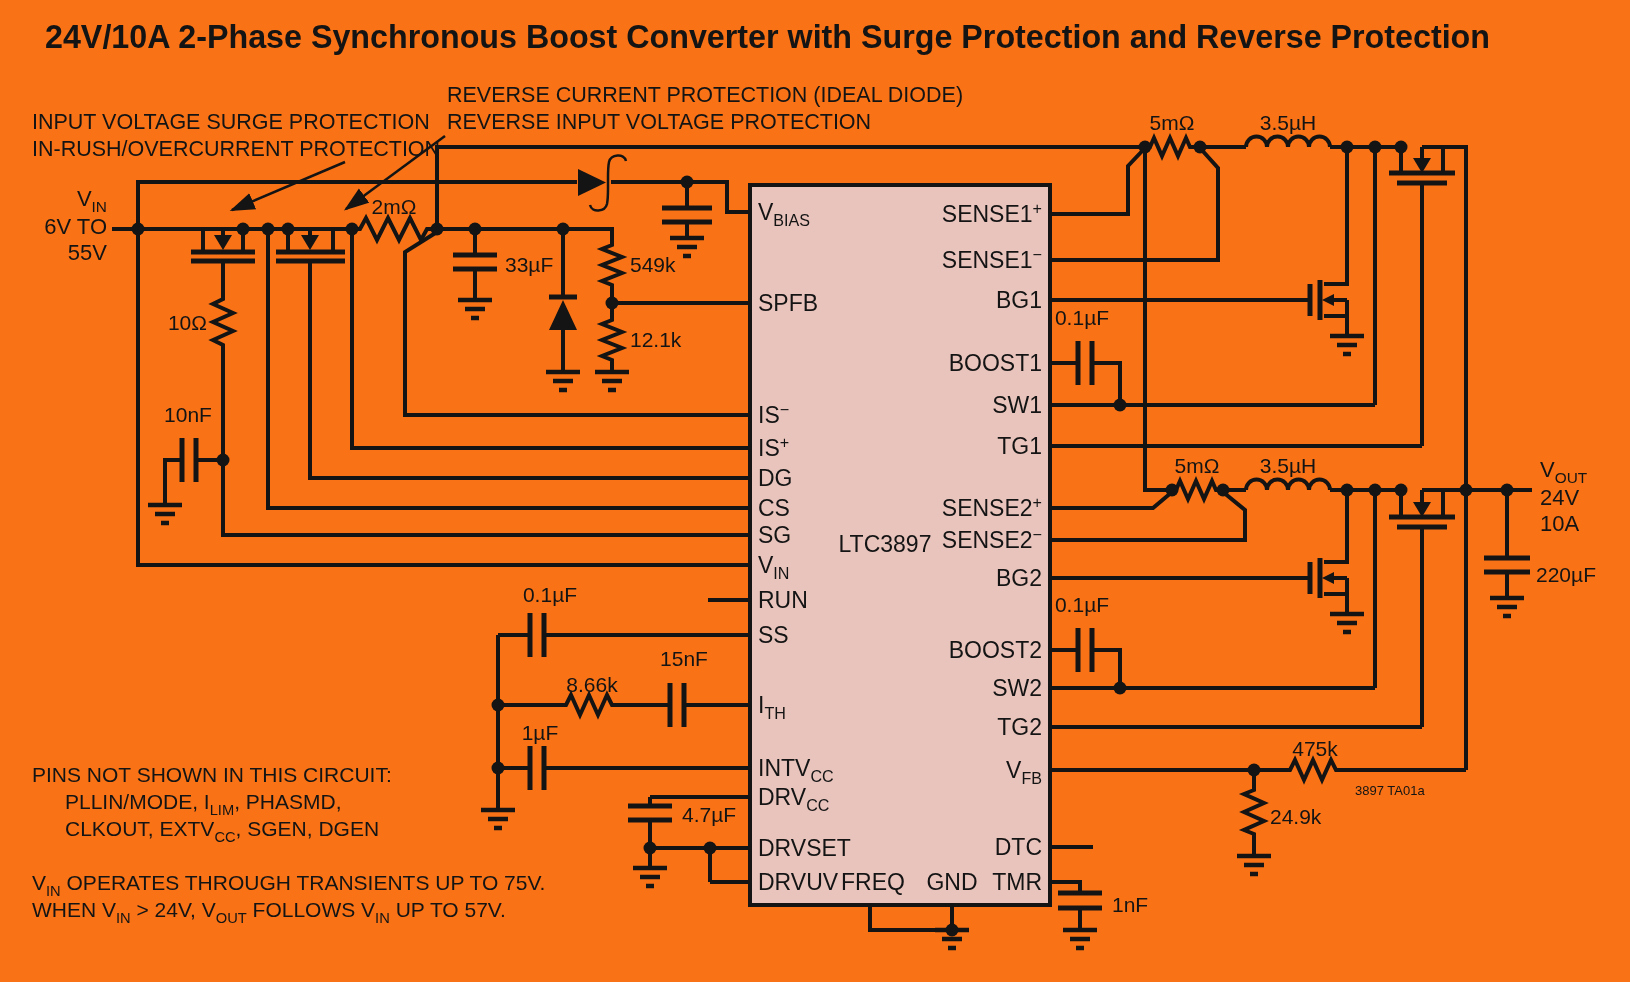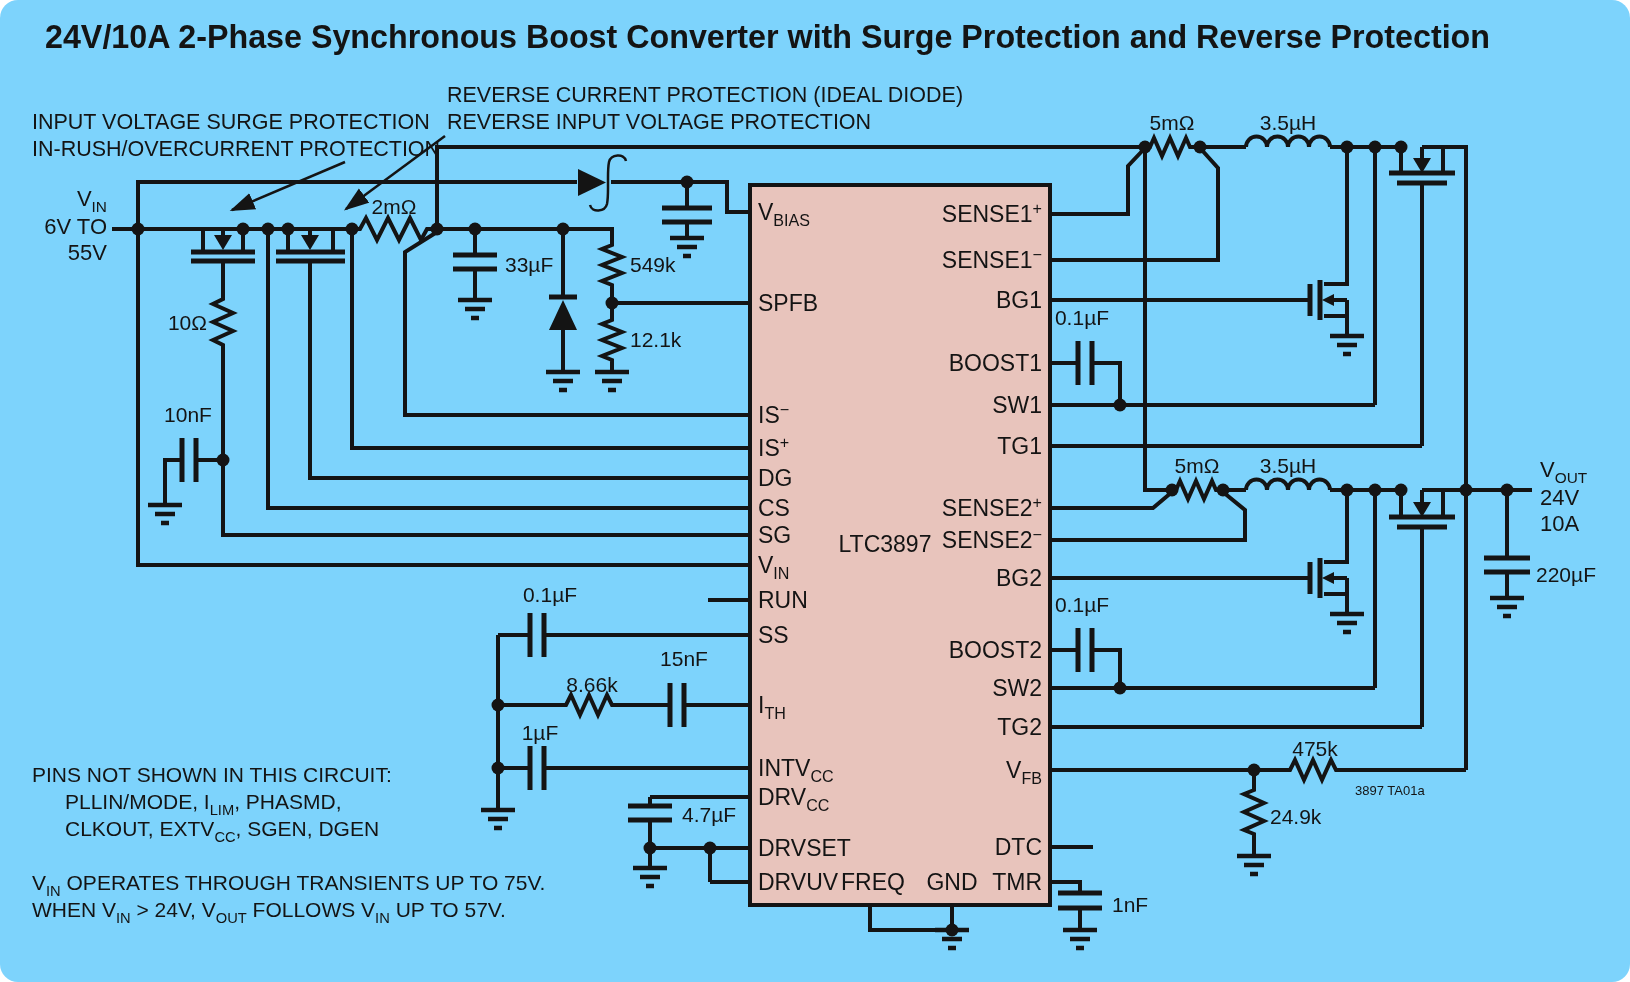--- a/index.html
+++ b/index.html
@@ -1,16 +1,16 @@
 <!DOCTYPE html>
 <html><head>
 <meta charset="utf-8">
 <style>
   html,body{margin:0;padding:0;background:#ffffff;}
-  .stage{width:1630px;height:982px;position:relative;background:#7dd3fc;border-radius:18px;}
+  .stage{width:1630px;height:982px;position:relative;background:#f97316;}
   svg{display:block;}
   text{font-family:"Liberation Sans","DejaVu Sans",sans-serif;fill:#141414;}
   .ttl{font-size:33px;font-weight:bold;}
   .ann{font-size:21.5px;}
   .lbl{font-size:21px;}
   .pin{font-size:23px;}
   .note{font-size:21px;}
   .fig{font-size:13px;}
   .term{font-size:22px;}
   .wire{stroke:#141414;stroke-width:4;fill:none;}

